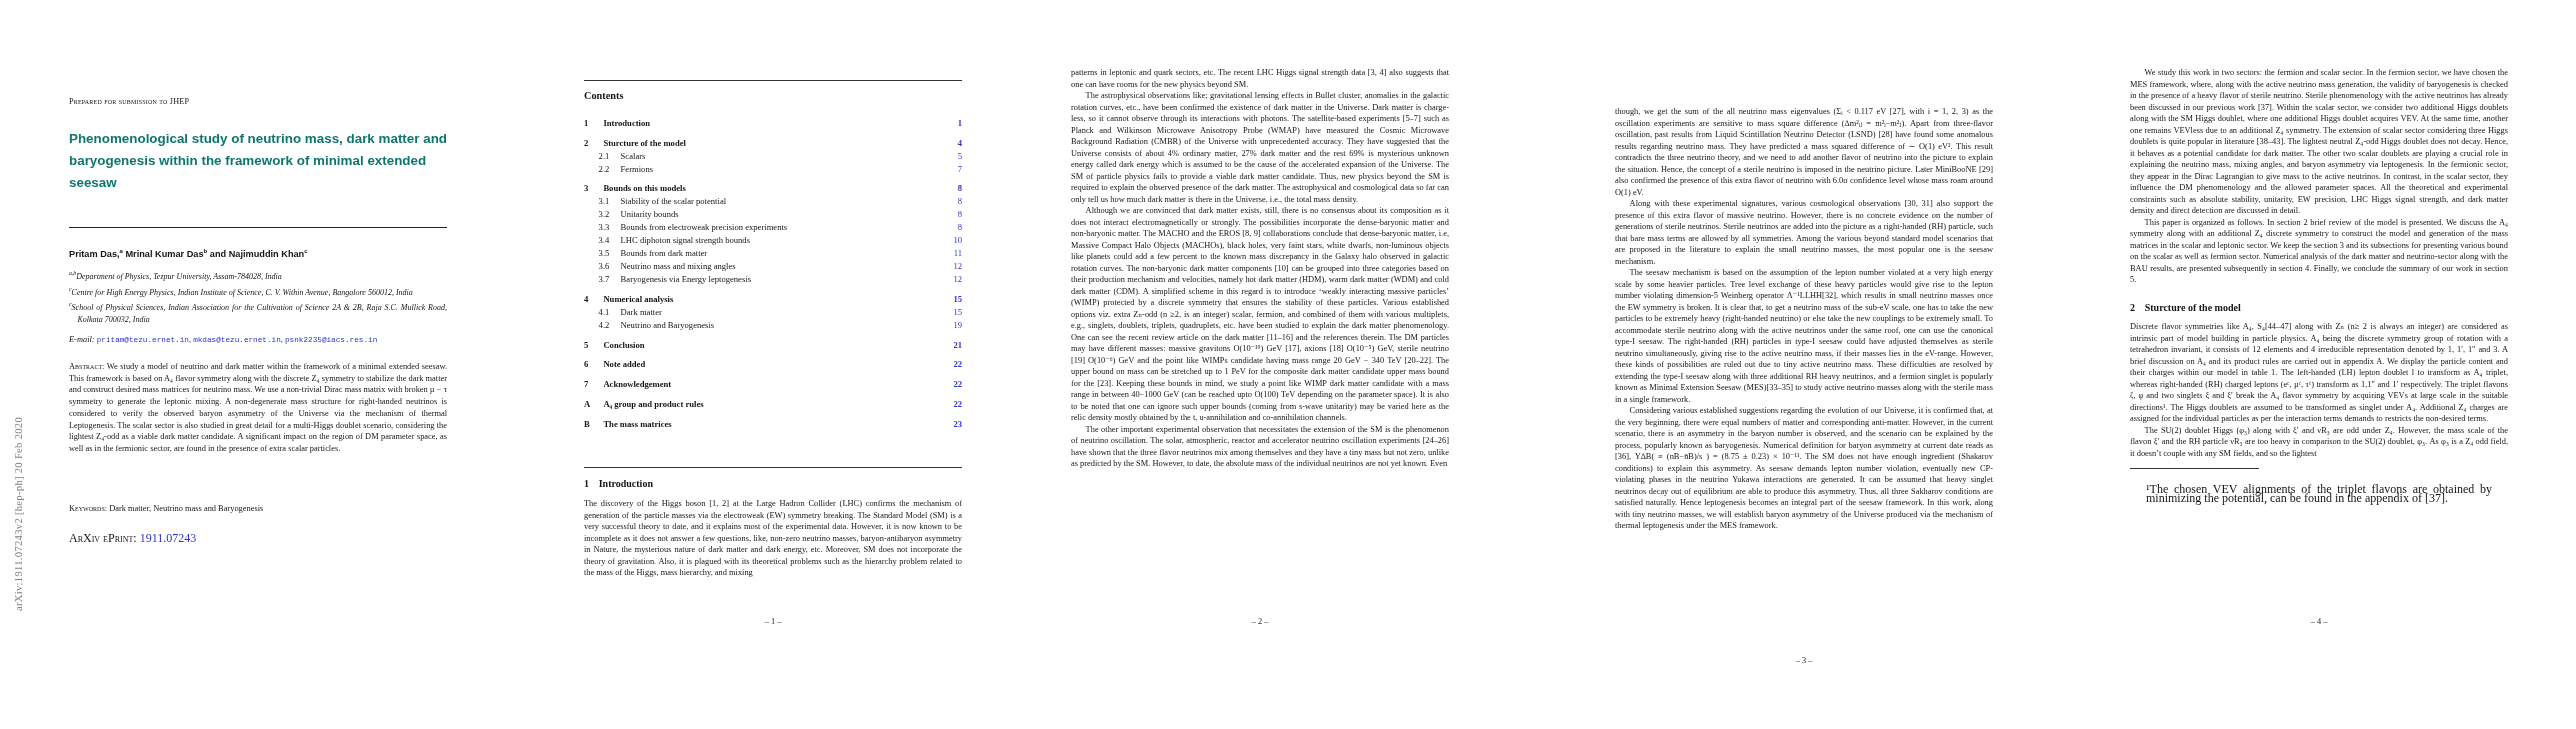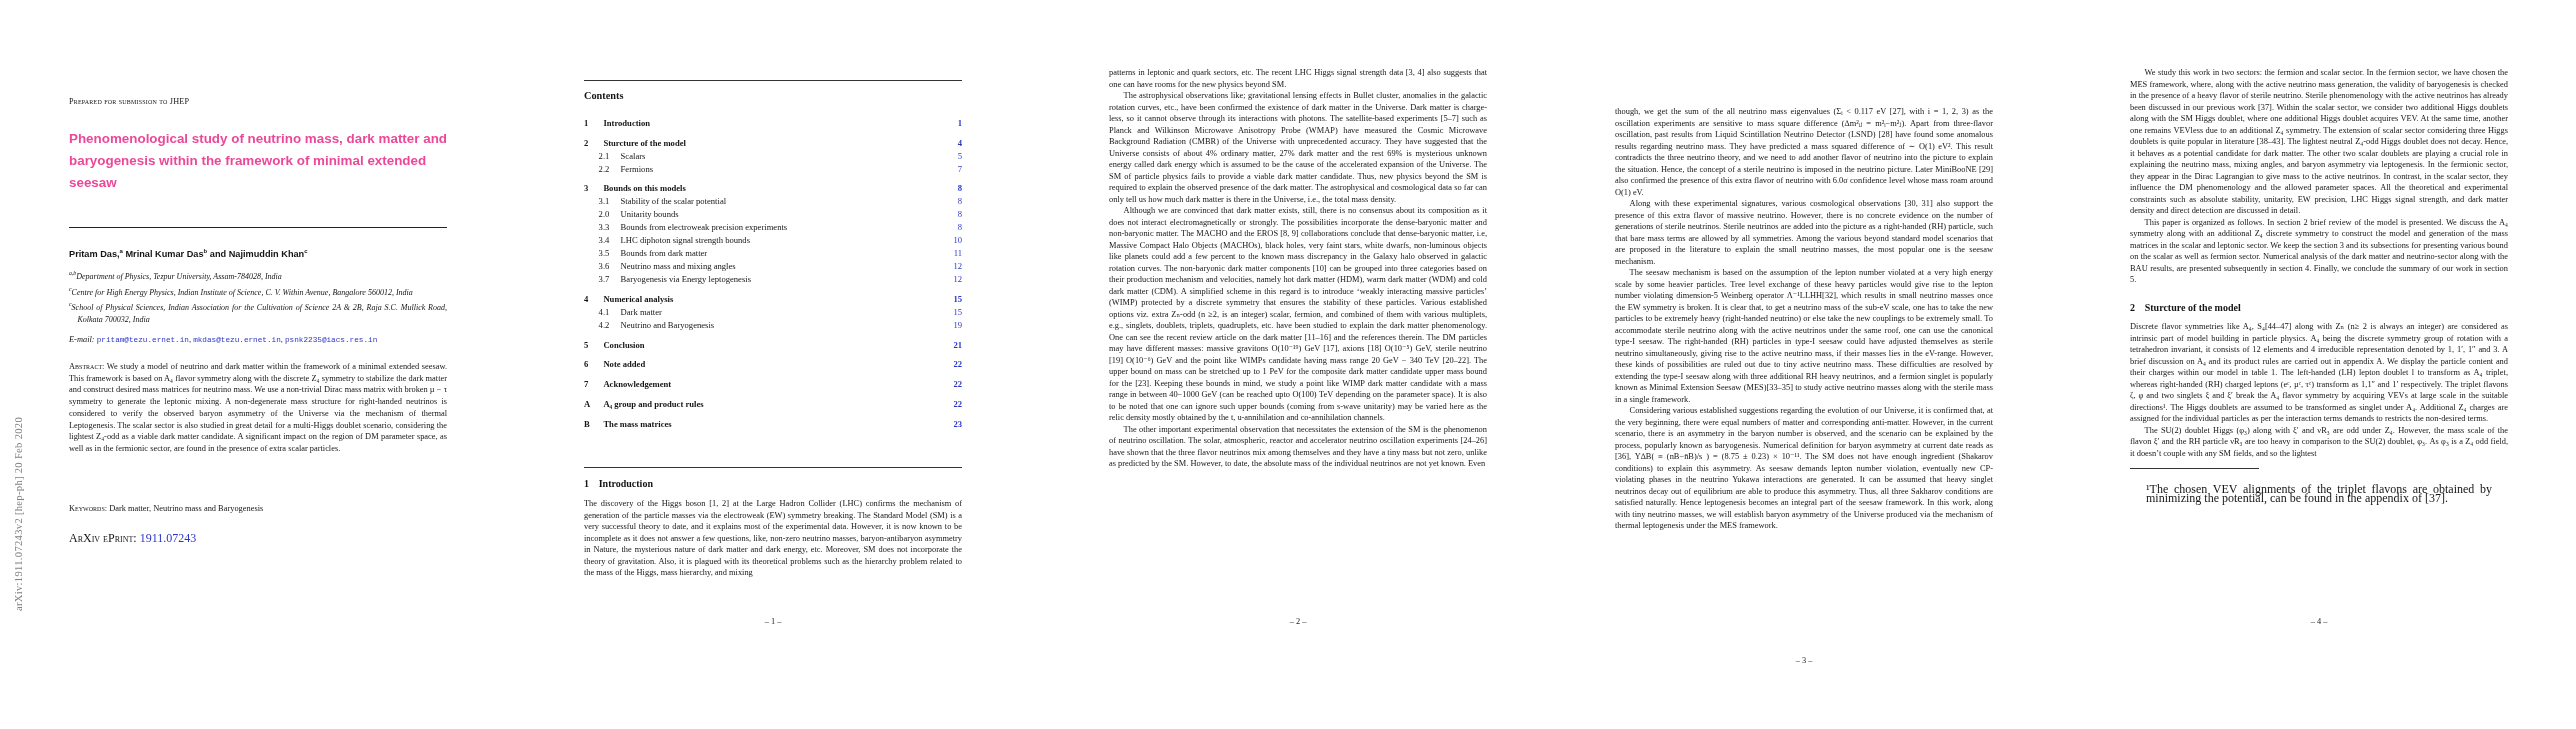--- a/index.html
+++ b/index.html
@@ -1,29 +1,29 @@
 <!DOCTYPE html>
 <html style="font-size:9.7px"><head>
 <meta charset="utf-8">
 <style>
   html,body{margin:0;padding:0;}
   body{width:2576px;height:729px;background:#ffffff;position:relative;overflow:hidden;
        font-family:"Liberation Serif","DejaVu Serif",serif;color:#151515;}
   .page{position:absolute;top:0;width:515px;height:729px;background:#ffffff;}
-  .p1{left:0;} .p2{left:515px;} .p3{left:1040px;} .p4{left:1546px;margin-top:39px;} .p5{left:2061px;}
+  .p1{left:0;} .p2{left:515px;} .p3{left:1002px;} .p4{left:1546px;margin-top:39px;} .p5{left:2061px;}
   .col{position:absolute;left:69px;width:378px;}
   .para{font-size:8.4px;line-height:11.5px;text-align:justify;margin:0;}
   .para.indent{text-indent:14.6px;}
   .sc{font-variant:small-caps;margin-top:24px;}
   .link{color:#2b35c8;margin-top:29px;}
   .mono{font-family:"Liberation Mono","DejaVu Sans Mono",monospace;font-size:7.7px;}
   
   .submission{top:73px;font-size:8.2px;font-variant:small-caps;letter-spacing:0.2px;}
   .title{top:128px;font-family:"Liberation Sans","DejaVu Sans",sans-serif;font-weight:bold;
-         font-size:13.4px;line-height:22px;color:#ec4899;}
+         font-size:13.4px;line-height:22px;color:#0f766e;}
   .title-rule{top:227px;border:none;border-top:1.2px solid #222;margin:0;}
   .authors{top:248px;font-family:"Liberation Sans","DejaVu Sans",sans-serif;font-weight:bold;font-size:9.2px;}
   .authors sup{font-weight:bold;font-size:6px;}
   .affils{top:267px;}
   .affil{font-size:8px;font-style:italic;line-height:12px;text-align:justify;
          padding-left:8.5px;text-indent:-8.5px;}
   .affil sup{font-style:italic;font-size:5.8px;}
   .email-line{top:335px;font-size:8.4px;}
   .email-label{font-style:italic;text-align:center;}
   .abstract{top:361px;line-height:11.7px;}
@@ -130,21 +130,21 @@
         <span class="toc-num">3</span>
         <span class="toc-label">Bounds on this models</span>
         <span class="toc-page">8</span>
       </div>
     <div class="toc-row lvl2">
         <span class="toc-num">3.1</span>
         <span class="toc-label">Stability of the scalar potential</span>
         <span class="toc-page">8</span>
       </div>
     <div class="toc-row lvl2">
-        <span class="toc-num">2.0</span>
+        <span class="toc-num">3.2</span>
         <span class="toc-label">Unitarity bounds</span>
         <span class="toc-page">8</span>
       </div>
     <div class="toc-row lvl2">
         <span class="toc-num">3.3</span>
         <span class="toc-label">Bounds from electroweak precision experiments</span>
         <span class="toc-page">8</span>
       </div>
     <div class="toc-row lvl2">
         <span class="toc-num">3.4</span>

